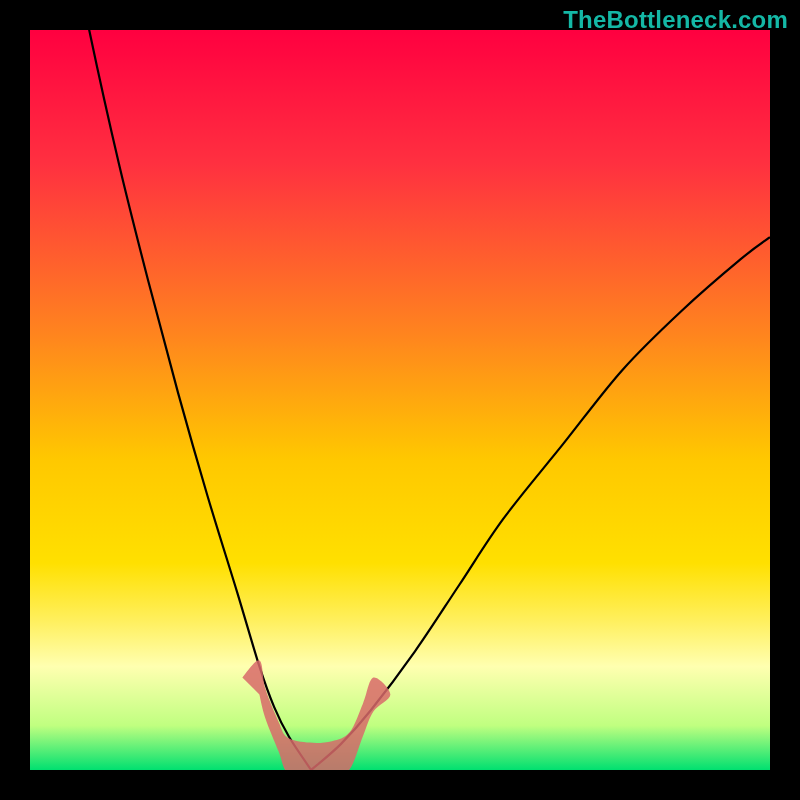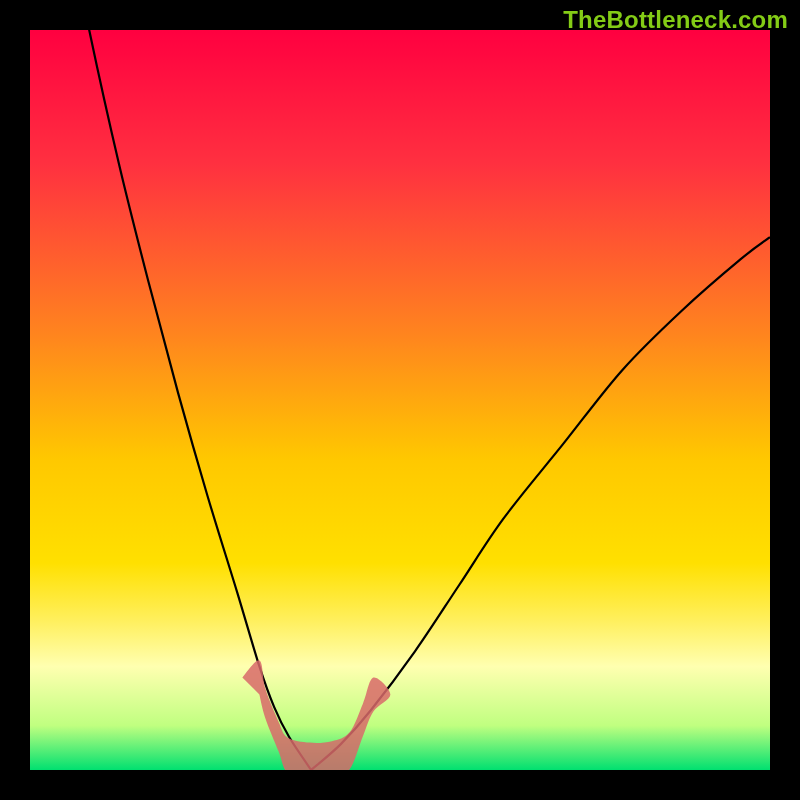--- a/index.html
+++ b/index.html
@@ -16,21 +16,21 @@
   width: 800px;
   height: 800px;
   background: #000;
 }
 .watermark {
   position: absolute;
   top: 6px;
   right: 12px;
   font-size: 24px;
   font-weight: 600;
-  color: #84cc16;
+  color: #14b8a6;
   letter-spacing: 0.2px;
   z-index: 5;
 }
 svg.chart {
   position: absolute;
   left: 0;
   top: 0;
 }
 </style>
 </head>

